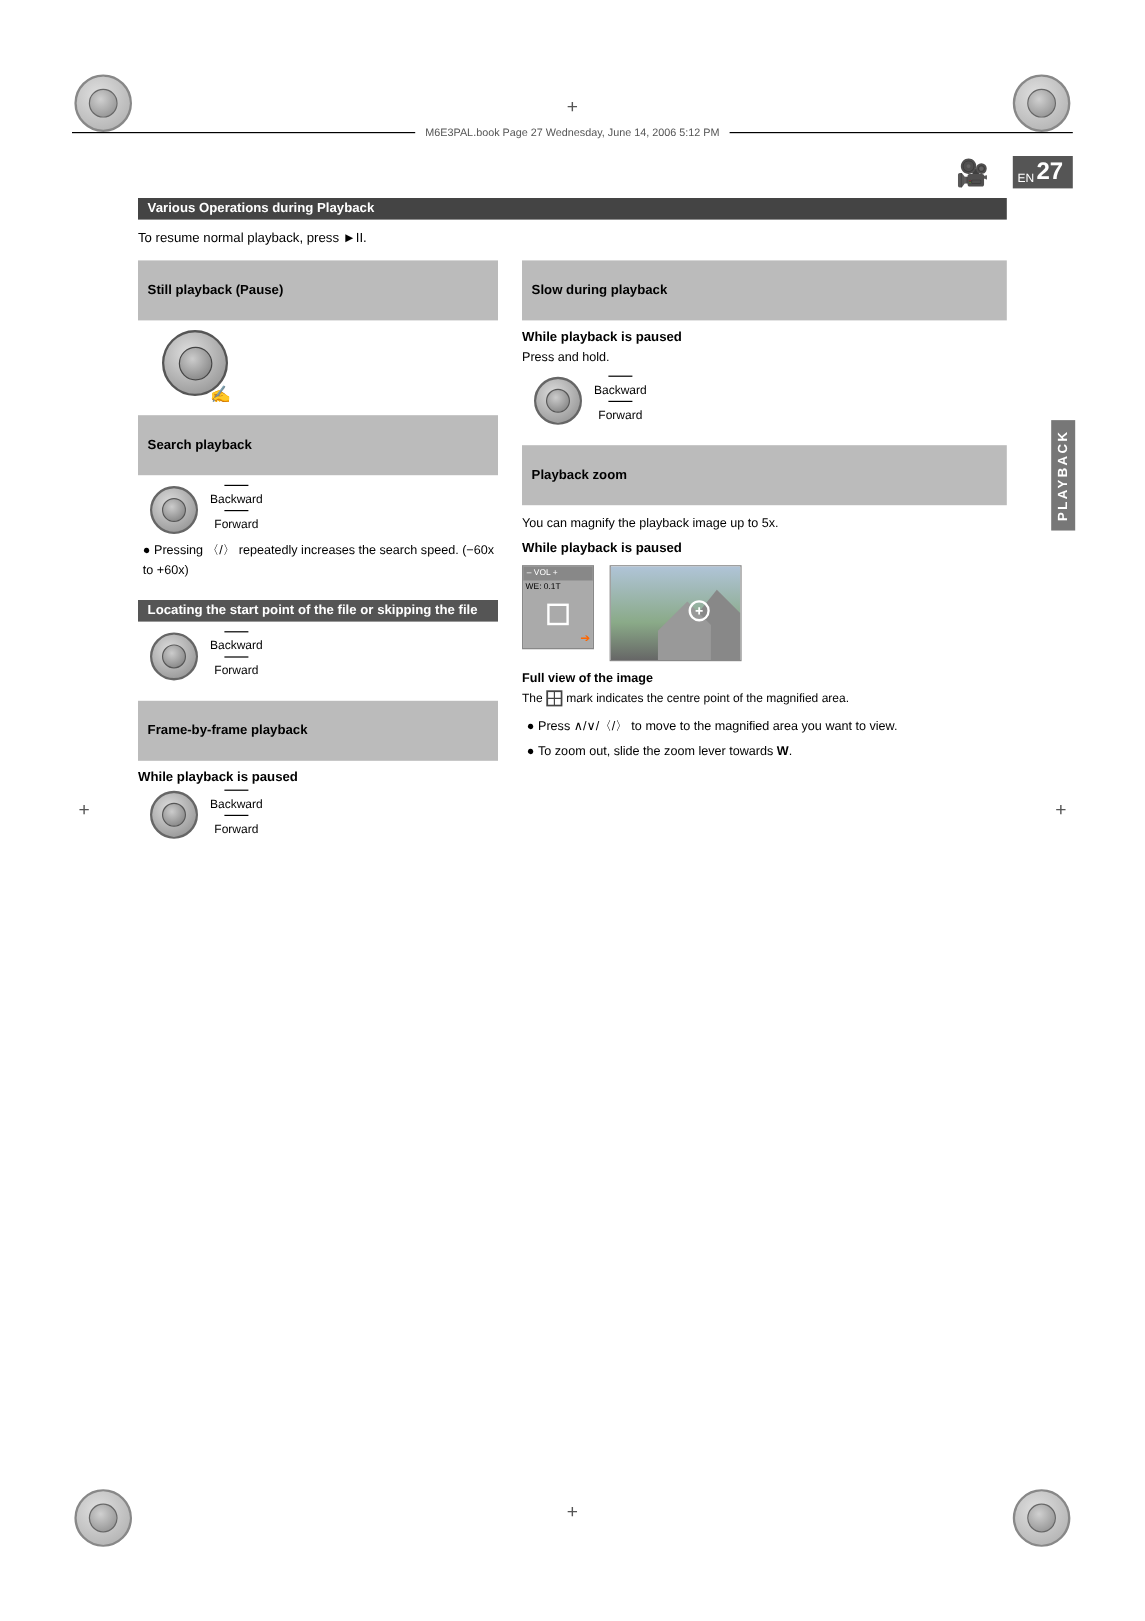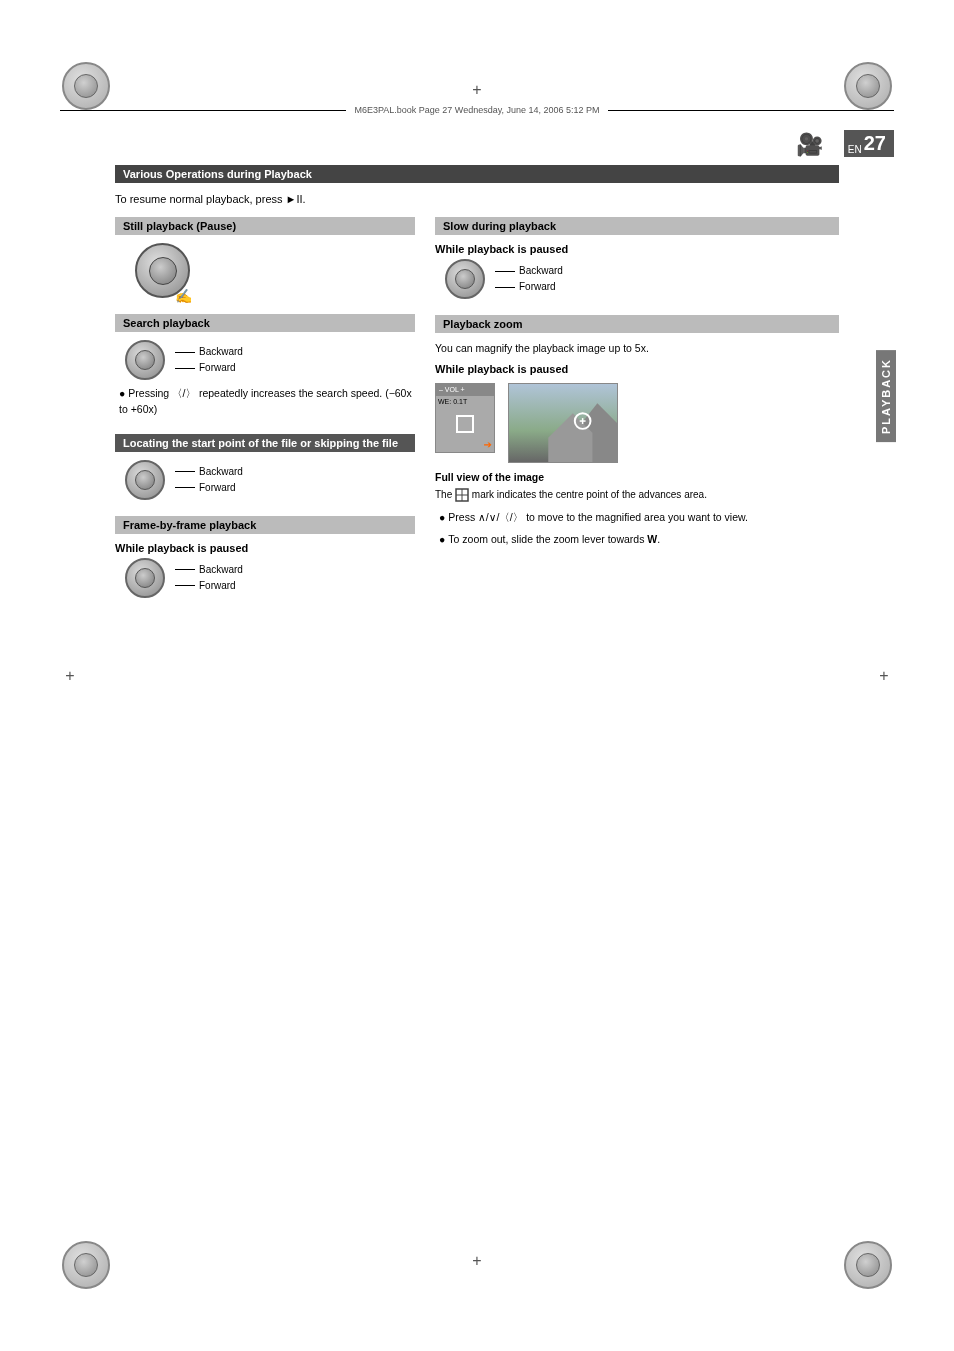--- a/index.html
+++ b/index.html
@@ -107,21 +107,21 @@
       font-size: 11px;
       font-weight: bold;
       padding: 3px 8px;
       margin-bottom: 8px;
     }
     .section-header-light {
       background: #bbb;
       color: #000;
       font-size: 11px;
       font-weight: bold;
-      padding: 3px 8px;
+      padding: 19px 8px;
       margin-bottom: 8px;
     }
 
     
     .intro-text {
       font-size: 11px;
       margin-bottom: 12px;
     }
 
     
@@ -153,20 +153,21 @@
     }
     .joystick-labels {
       margin-left: 10px;
       font-size: 10px;
       line-height: 1.6;
     }
     .joystick-line {
       display: flex;
       align-items: center;
       gap: 4px;
+      flex-direction: column;
     }
     .joystick-dash {
       width: 20px;
       height: 1px;
       background: #000;
       display: inline-block;
     }
 
     
     .joystick-large {
@@ -506,20 +507,21 @@
         </div>
       </div>
 
     </div>
 
     <div class="col-right">
 
       <div class="section-gap">
         <div class="section-header-light">Slow during playback</div>
         <div class="sub-header">While playback is paused</div>
+        <div class="normal-text">Press and hold.</div>
         <div class="joystick-container">
           <div class="joystick">
             <div class="joystick-inner"></div>
           </div>
           <div class="joystick-labels">
             <div class="joystick-line">
               <span class="joystick-dash"></span>
               <span>Backward</span>
             </div>
             <div class="joystick-line">
@@ -571,21 +573,21 @@
             </div>
           </div>
         </div>
 
         <div class="full-view-label">Full view of the image</div>
         <div class="full-view-text">
           The <svg width="14" height="14" viewBox="0 0 14 14" style="display:inline-block; vertical-align:middle;">
               <rect x="1" y="1" width="12" height="12" fill="none" stroke="#444" stroke-width="1.5"></rect>
               <line x1="7" y1="1" x2="7" y2="13" stroke="#444" stroke-width="1"></line>
               <line x1="1" y1="7" x2="13" y2="7" stroke="#444" stroke-width="1"></line>
-            </svg> <span>mark indicates the centre point of the advances area.</span>
+            </svg> <span>mark indicates the centre point of the magnified area.</span>
         </div>
 
         <div class="bullet-text">Press ∧/∨/〈/〉 to move to the magnified area you want to view.</div>
         <div class="bullet-text">To zoom out, slide the zoom lever towards <strong>W</strong>.</div>
 
       </div>
 
     </div>
   </div>
 </div>

